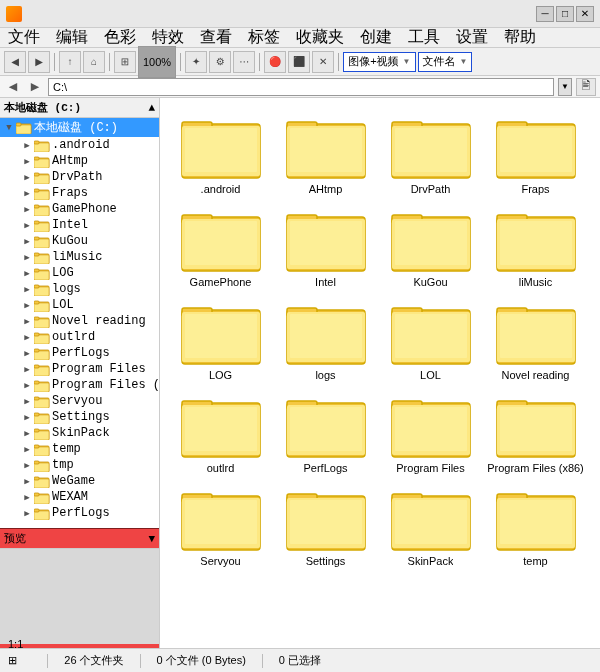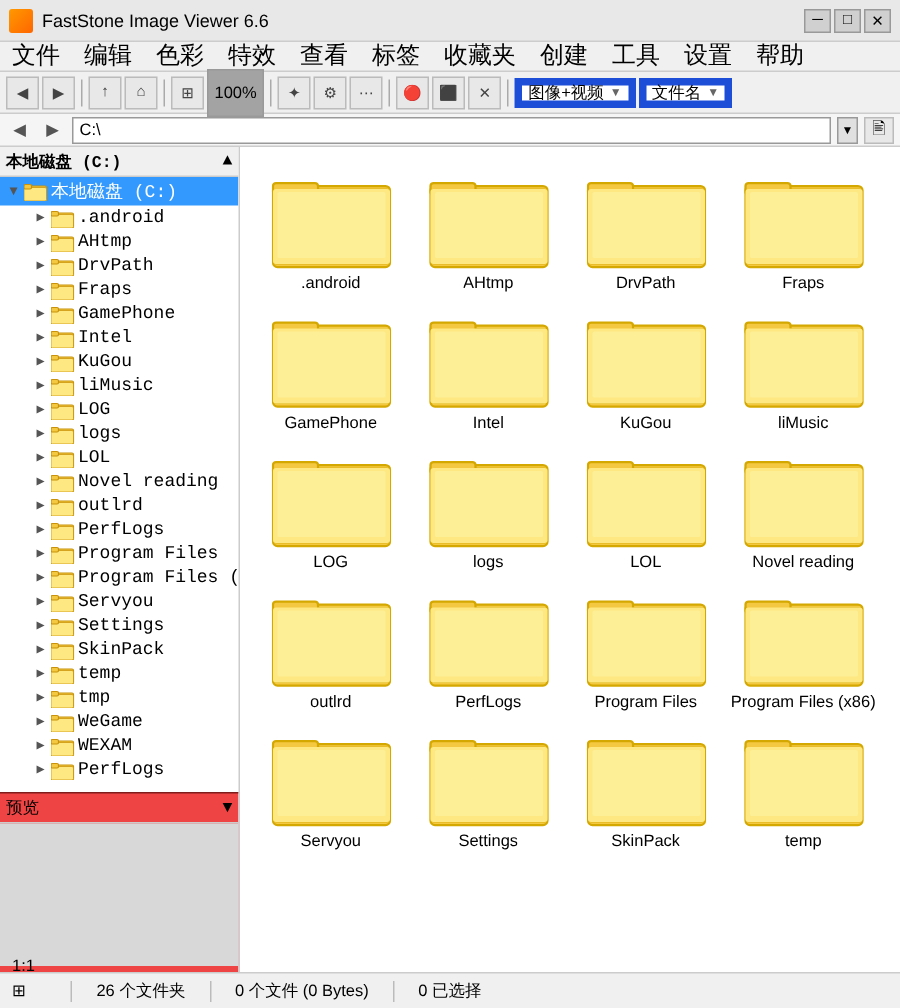--- a/index.html
+++ b/index.html
@@ -70,21 +70,21 @@
       color: #444;
     }
     .tb-sep { width: 1px; height: 18px; background: #aaa; margin: 0 2px; }
     .tb-text-field {
       display: flex; align-items: center;
       border: 1px solid #999; background: #a3a3a3;
       height: 32px; padding: 0 4px; font-size: 11px;
     }
     .tb-dropdown {
       display: flex; align-items: center; height: 20px;
-      border: 5px solid #1d4ed8; background: #fff;
+      border: 1px solid #1d4ed8; background: #fff;
       padding: 0 4px; font-size: 11px; gap: 4px;
     }
     .dropdown-arrow { font-size: 8px; color: #666; }
 
     
     .address-bar {
       background: #f5f5f5;
       height: 22px;
       display: flex;
       align-items: center;
@@ -243,21 +243,20 @@
     ::-webkit-scrollbar { width: 8px; height: 8px; }
     ::-webkit-scrollbar-track { background: #f0f0f0; }
     ::-webkit-scrollbar-thumb { background: #bbb; border-radius: 2px; }
   </style>
 </head>
 <body>
 
 <div class="title-bar">
   <div class="title-bar-left">
     <div class="title-icon"></div>
-    <span class="title-text">FastStone Image Viewer 6.6</span>
   </div>
   <div class="title-controls">
     <div class="title-btn">─</div>
     <div class="title-btn">□</div>
     <div class="title-btn">✕</div>
   </div>
 </div>
 
 <div class="menu-bar">
 <span class="menu-item">文件</span>

